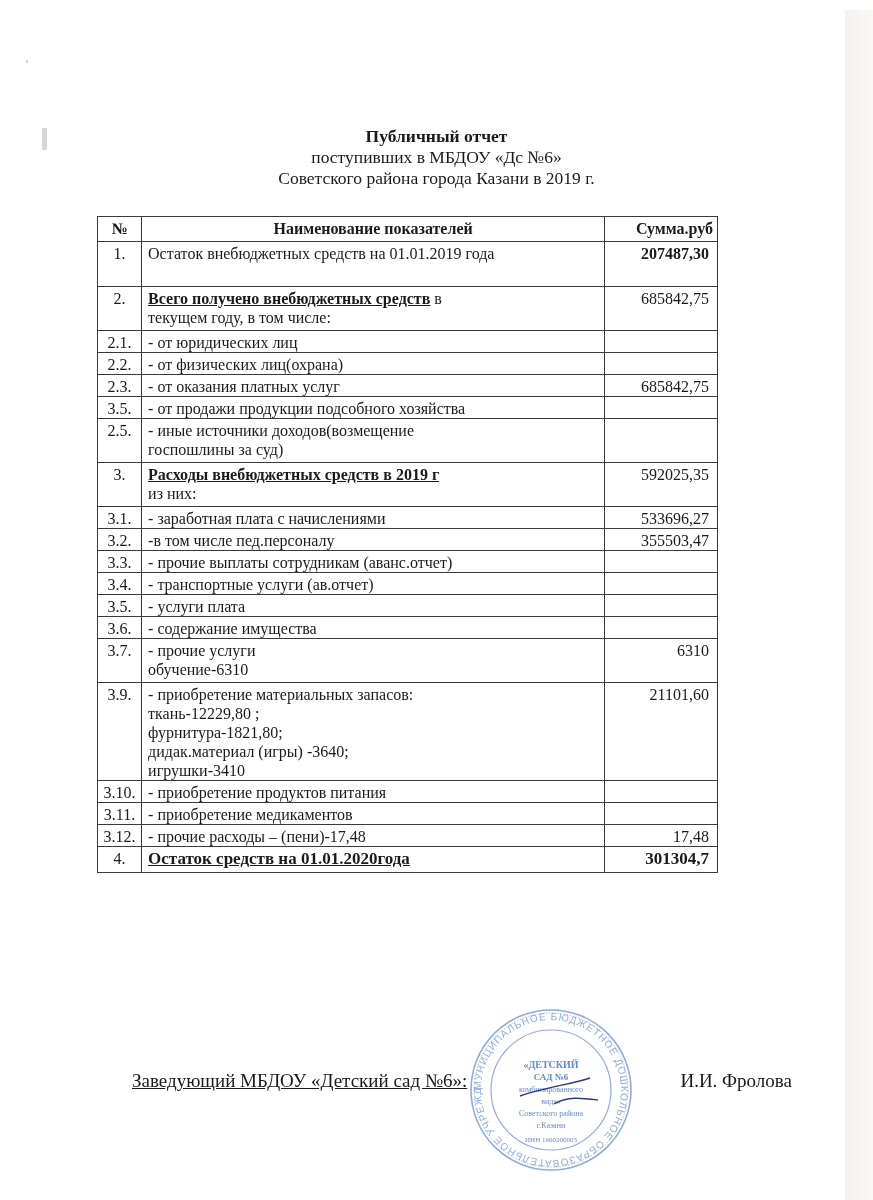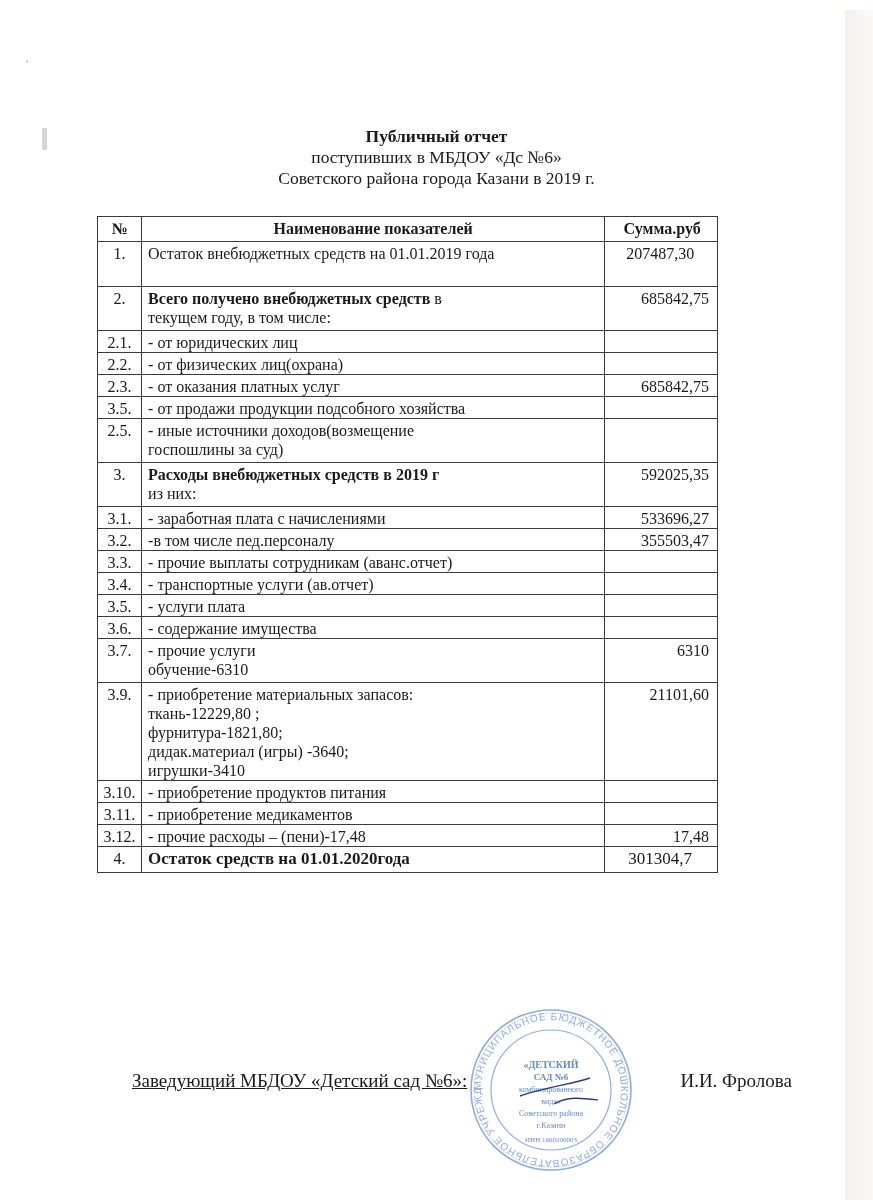--- a/index.html
+++ b/index.html
@@ -21,29 +21,29 @@
   .header .title { font-weight: bold; }
   .report-table {
     position: absolute; left: 97px; top: 216px; width: 621px;
     border-collapse: collapse; table-layout: fixed;
     font-size: 16px; line-height: 19px;
   }
   .report-table td, .report-table th {
     border: 1.3px solid #3a3a3a; vertical-align: top; padding: 0 4px;
   }
   .report-table th { font-weight: bold; text-align: center; height: 22px; padding-top: 2px; }
-  .report-table th.sum-h { text-align: center; padding-left: 6px; }
+  .report-table th.sum-h { text-align: right; padding-left: 6px; }
   .col-num { width: 43px; }
   .col-name { width: 452px; }
   .col-sum { width: 110px; }
   td.num { text-align: center; padding-top: 2px; }
   td.name { padding-left: 6px; padding-top: 2px; white-space: pre-line; }
   td.sum { text-align: right; padding-right: 8px; padding-top: 2px; }
-  td.sum.bold-sum { text-align: center; padding-left: 6px; font-weight: normal; }
-  .bold { font-weight: bold; }
+  td.sum.bold-sum { text-align: right; padding-left: 6px; font-weight: bold; }
+  .bold { font-weight: bold; text-decoration: underline; }
   .footer {
     position: absolute; top: 1070px; left: 132px; width: 660px; font-size: 19px; text-decoration: underline;
   }
   .footer .signer { position: absolute; right: 0; top: 0; }
   .stamp {
     position: absolute; left: 462px; top: 1008px; width: 178px; height: 165px;
   }
 </style>
 </head>
 <body>

